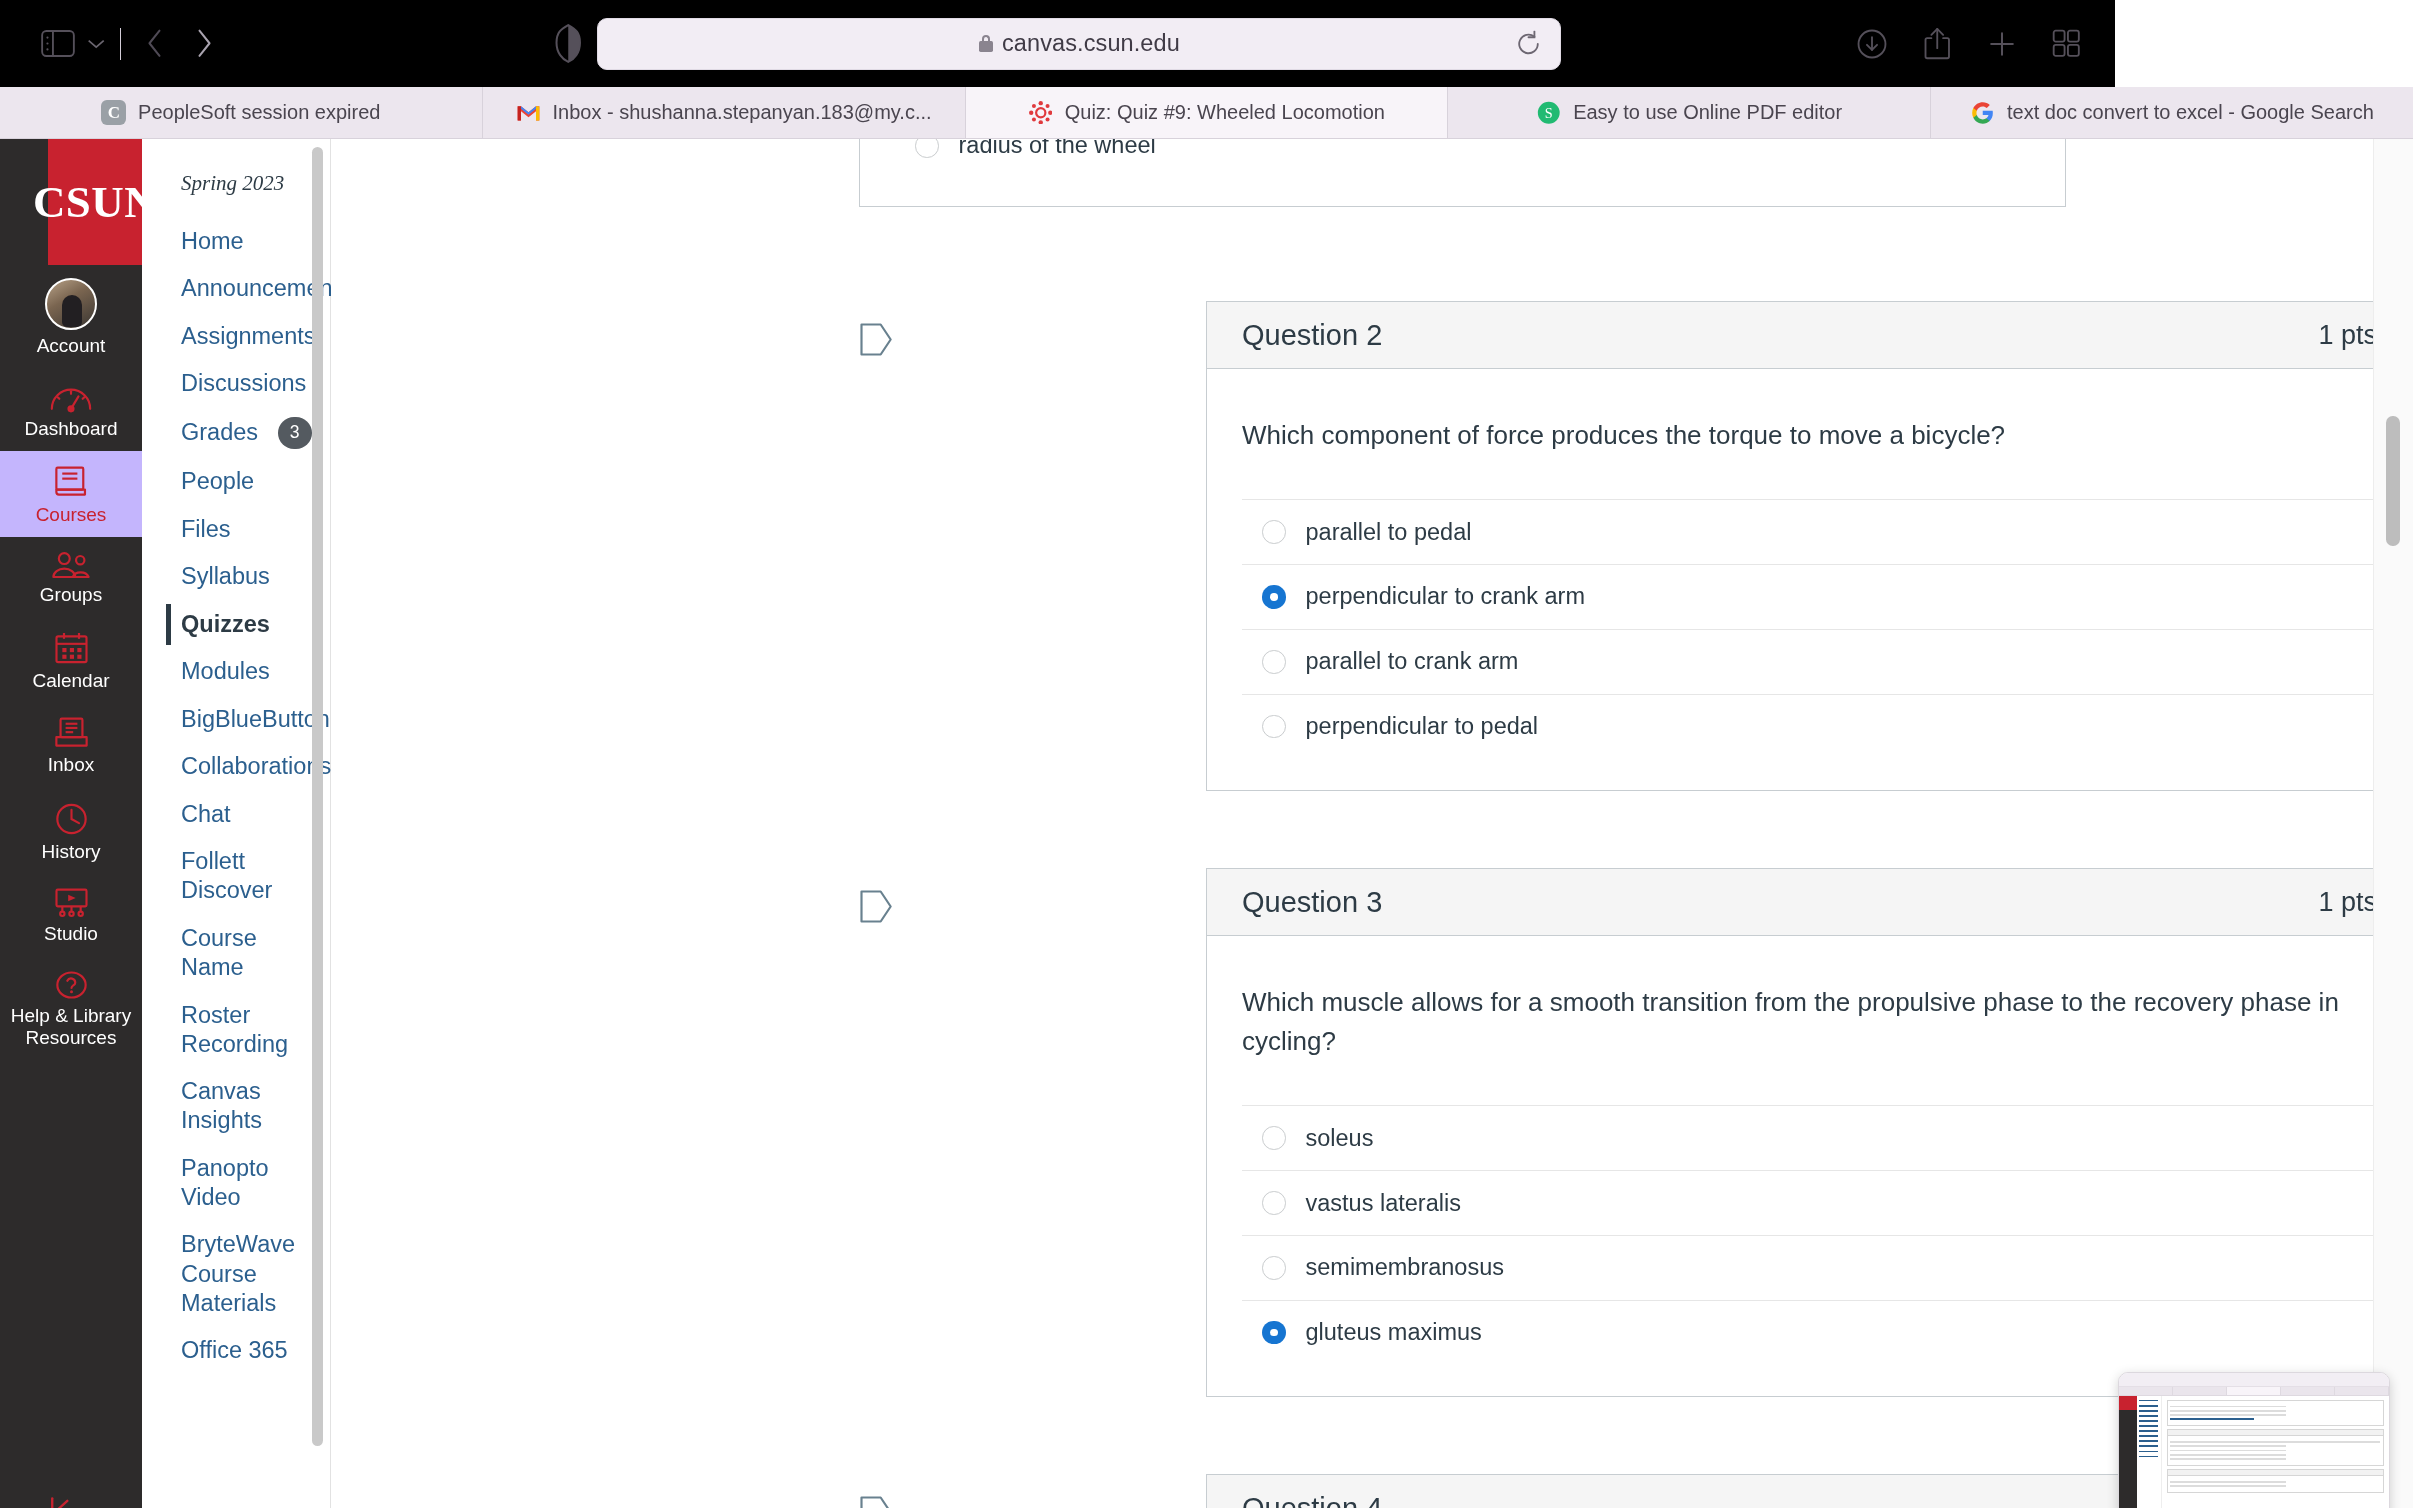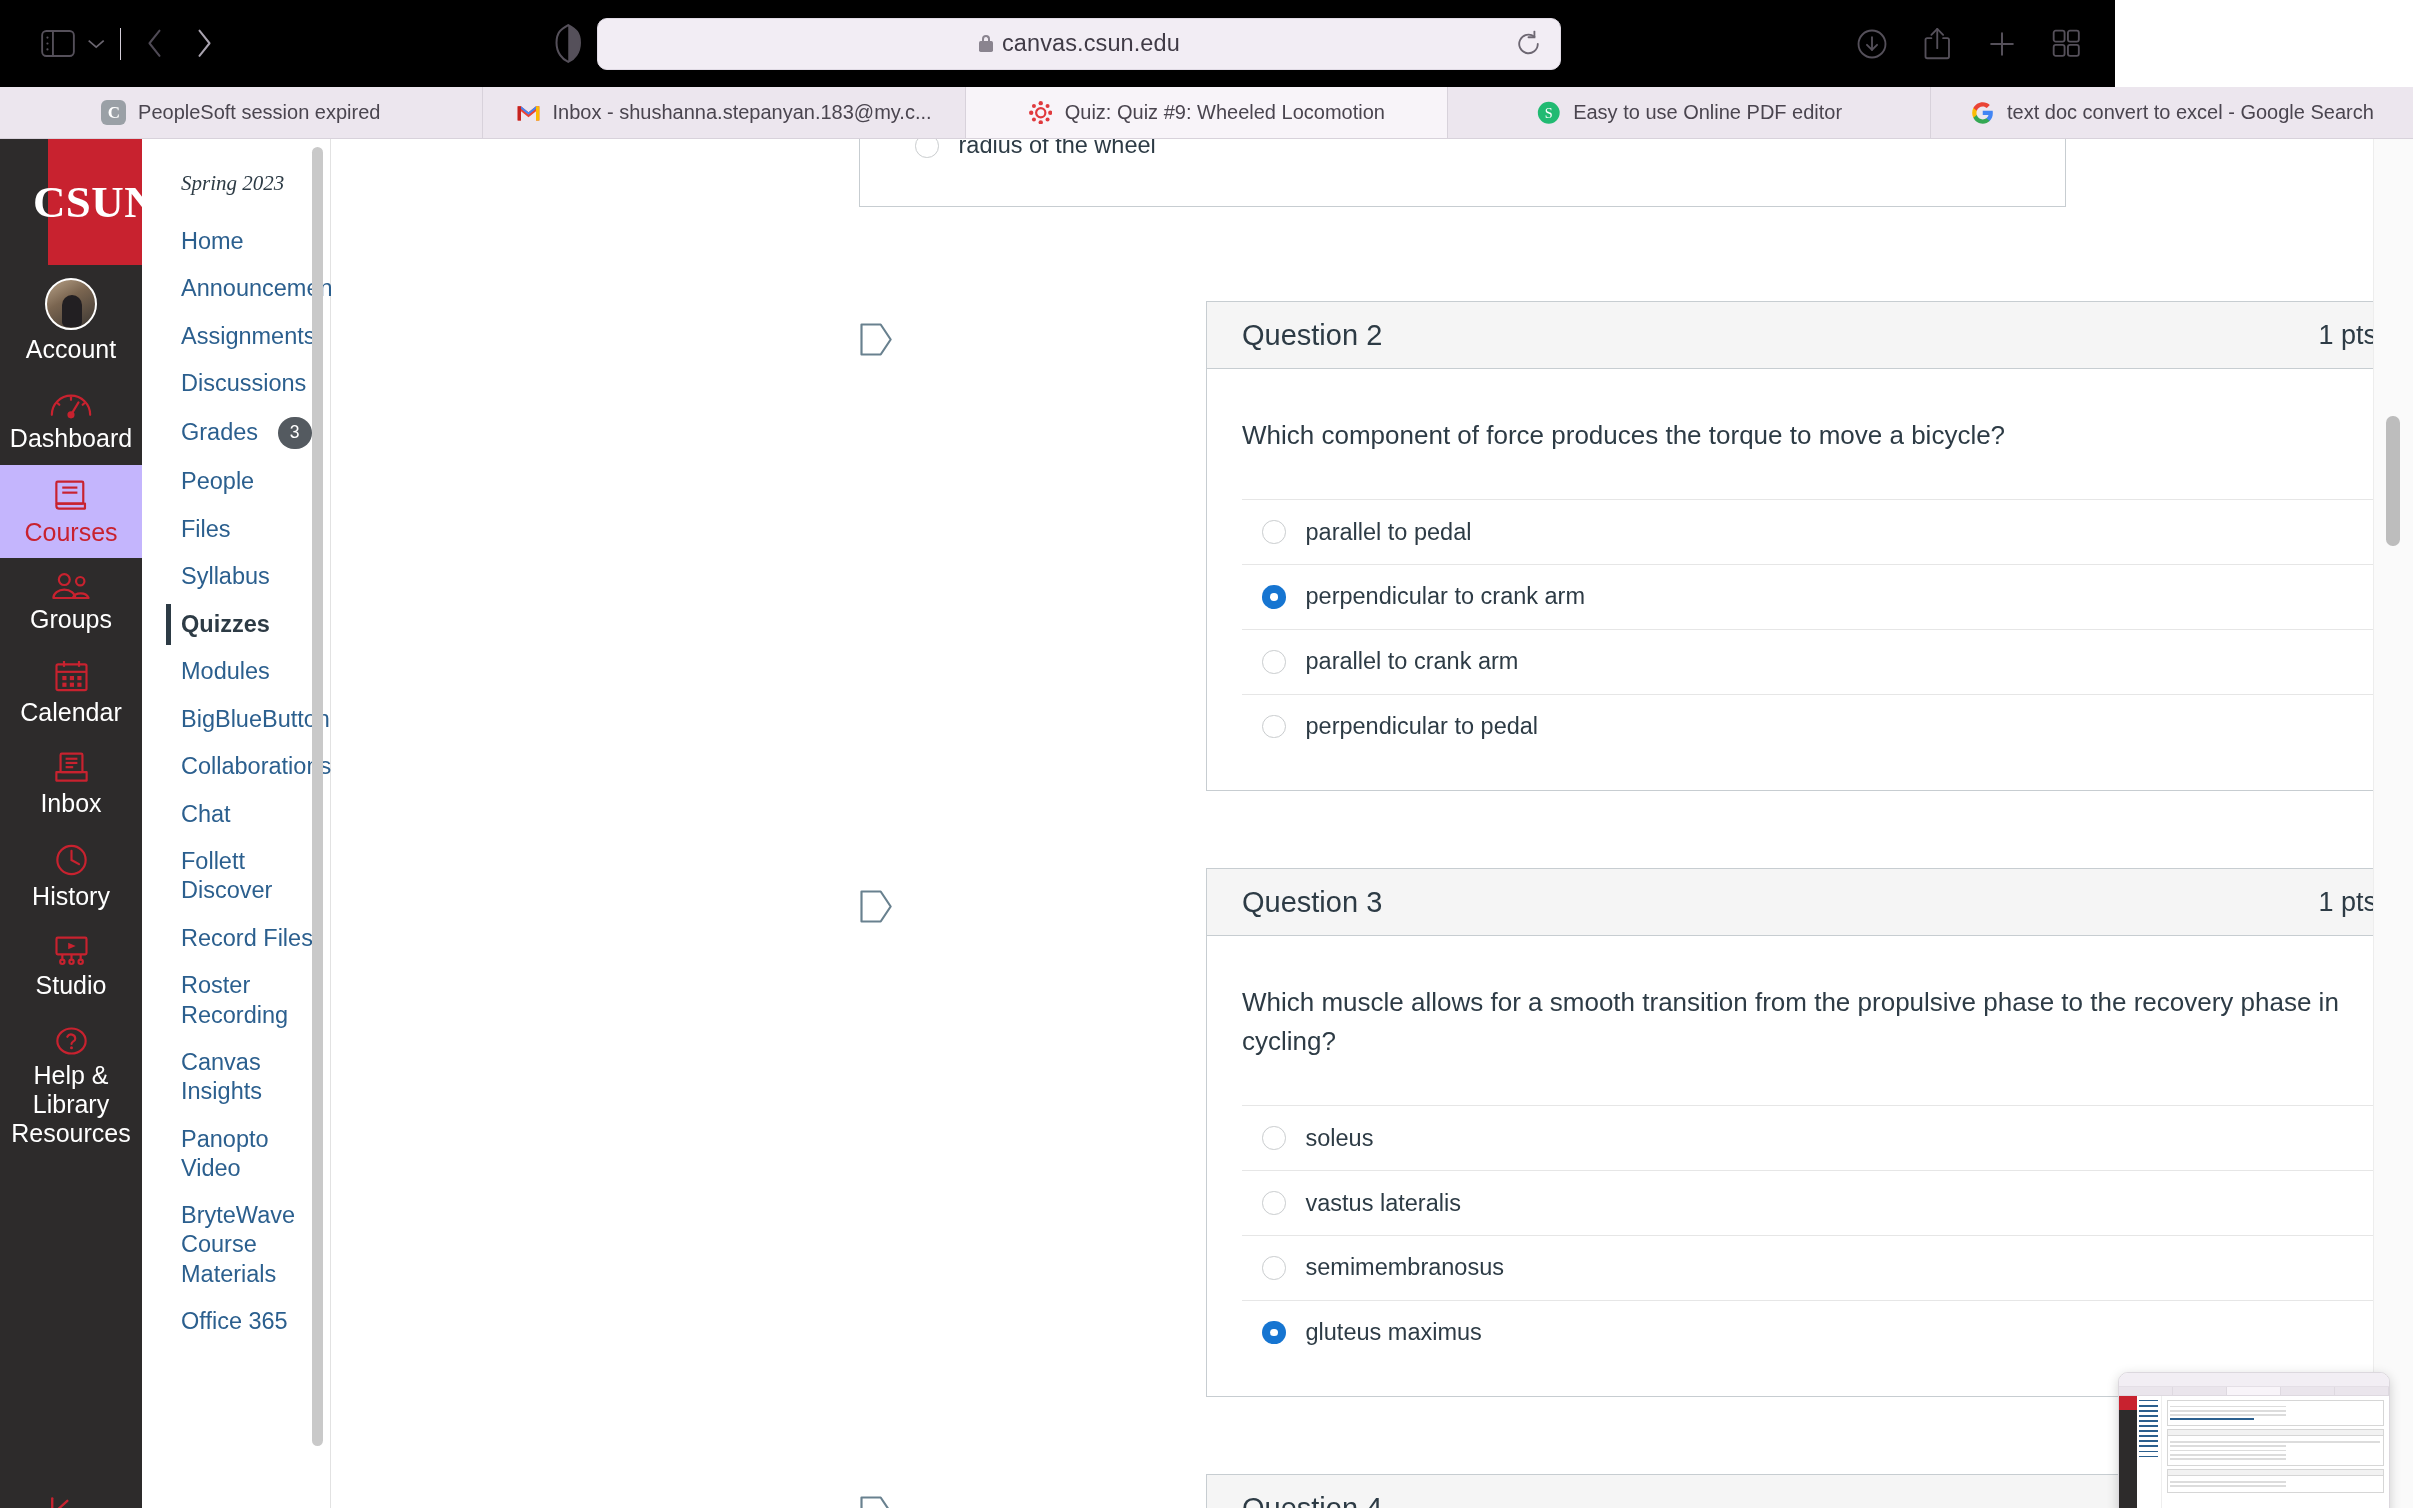--- a/index.html
+++ b/index.html
@@ -114,21 +114,21 @@
   }
   .csun-logo span {
     color: #fff; font-family: "Liberation Serif", serif;
     font-size: 45px; font-weight: 700; letter-spacing: 0.4px;
   }
   .gnav-item {
     padding: 13.4px 3.4px 11.7px;
     display: flex; flex-direction: column; align-items: center; gap: 5px;
     color: #ffffff; text-align: center;
   }
-  .gnav-item .gn-label { font-size: 25px; line-height: 1.16; }
+  .gnav-item .gn-label { font-size: 19px; line-height: 1.16; }
   .gnav-item .gn-icon { color: #c8222f; display: flex; align-items: center; justify-content: center; }
   .gnav-item.active { background: #c4b5fd; }
   .gnav-item.active .gn-label { color: #c8222f; }
   .avatar {
     width: 52px; height: 52px; border-radius: 50%;
     border: 2.5px solid #fff; overflow: hidden;
     background: linear-gradient(150deg,#b9a389 0%, #7a6550 40%, #3a3632 100%);
     position: relative;
   }
   .avatar::after {
@@ -594,21 +594,21 @@
     <div class="cn-item">
         <span>Collaborations</span>
       </div>
     <div class="cn-item">
         <span>Chat</span>
       </div>
     <div class="cn-item">
         <span>Follett Discover</span>
       </div>
     <div class="cn-item">
-        <span>Record Files</span>
+        <span>Course Name</span>
       </div>
     <div class="cn-item">
         <span>Roster Recording</span>
       </div>
     <div class="cn-item">
         <span>Canvas Insights</span>
       </div>
     <div class="cn-item">
         <span>Panopto Video</span>
       </div>

